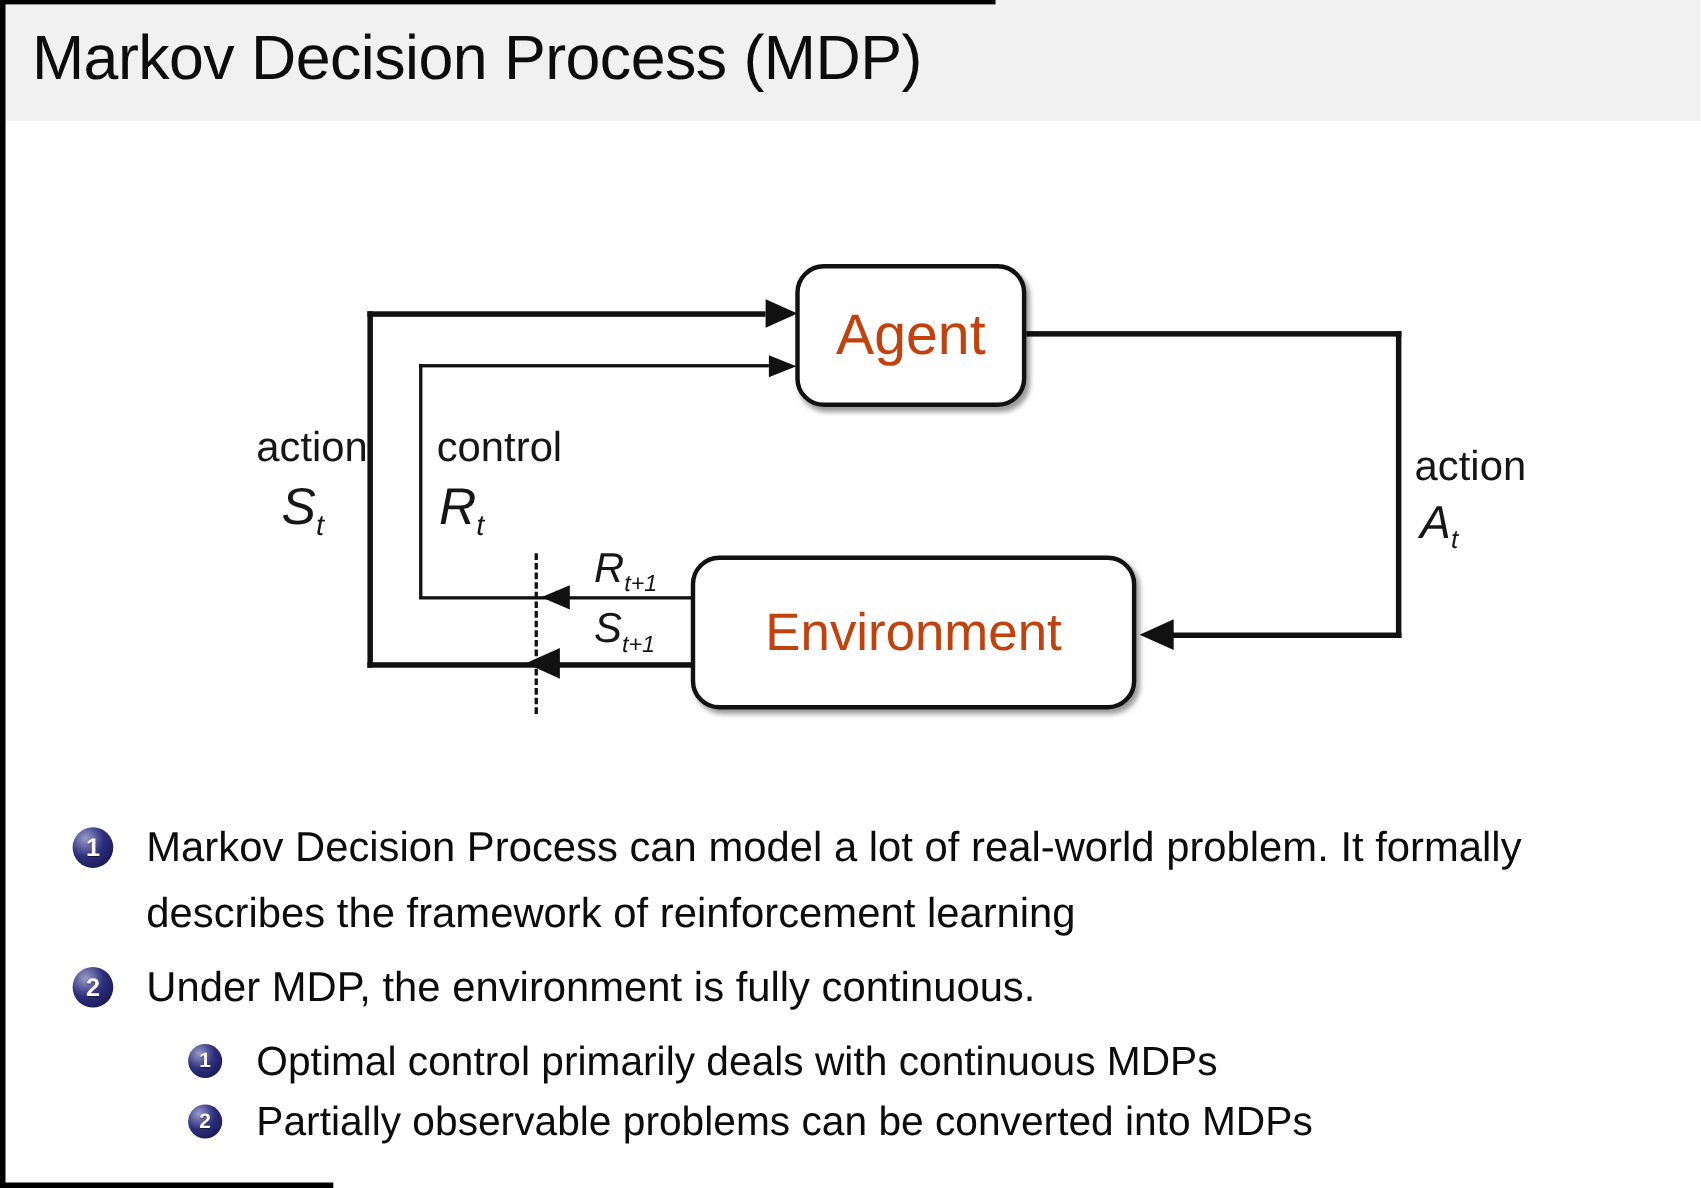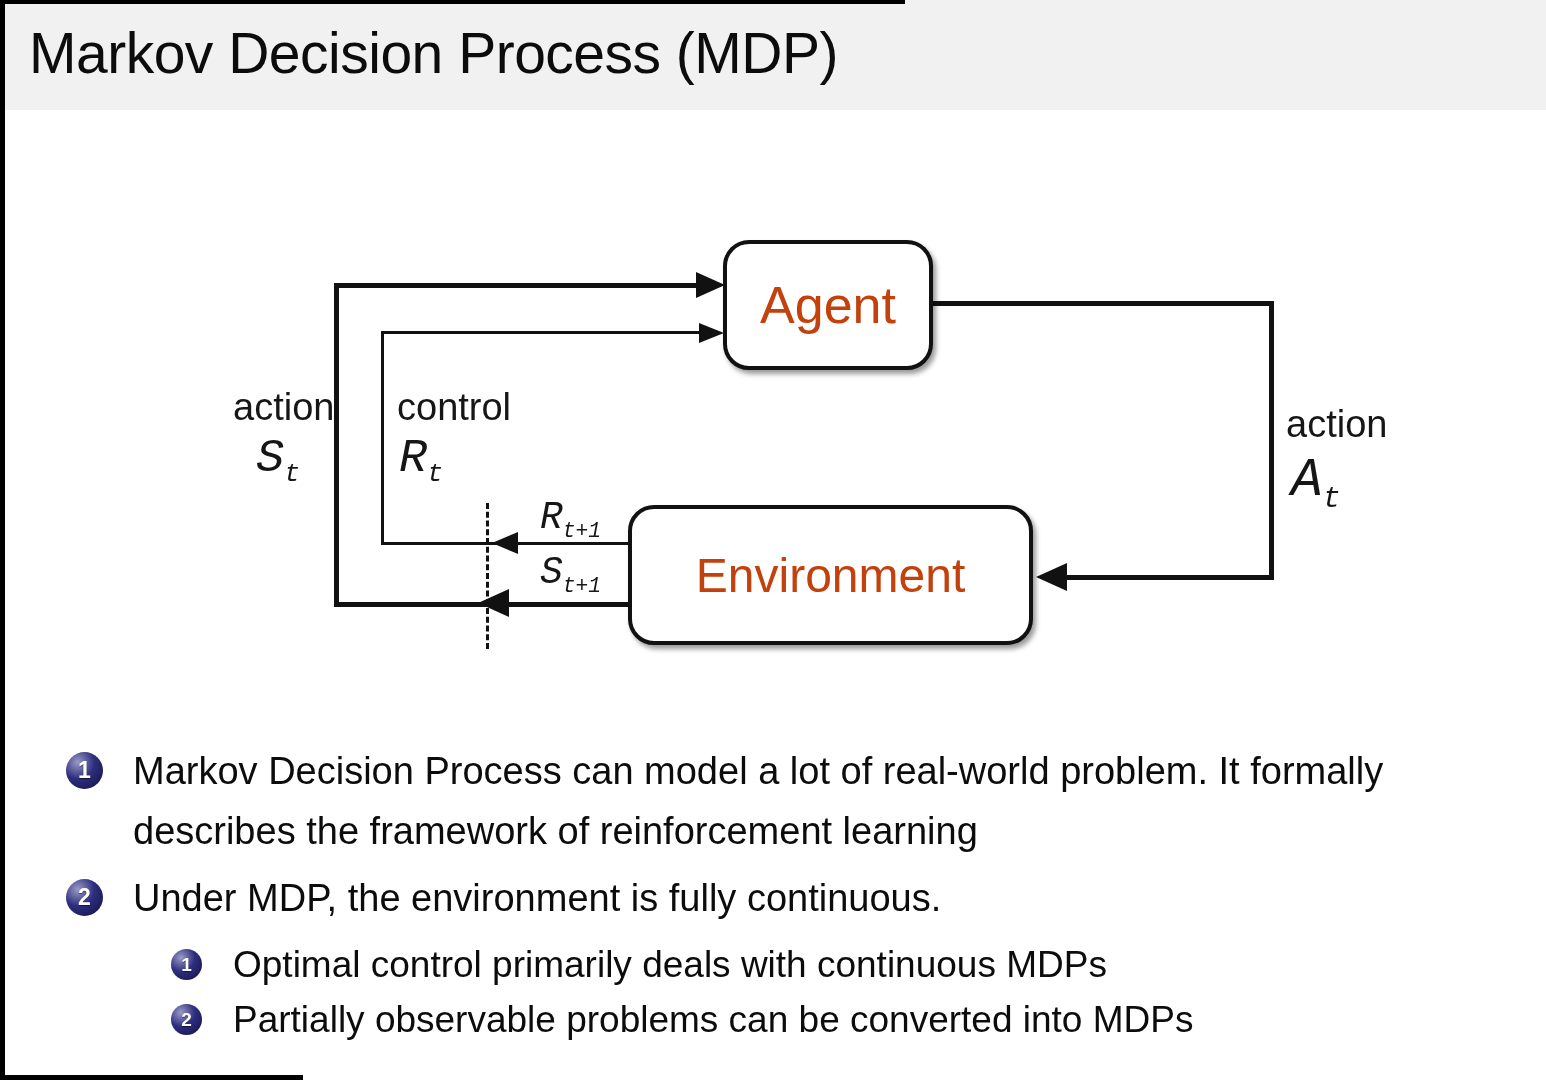--- a/index.html
+++ b/index.html
@@ -50,26 +50,26 @@
   .dbox { position:absolute; background:#fff; border:4px solid #111; border-radius:26px;
           display:flex; align-items:center; justify-content:center; color:#c2410c;
           box-shadow:3px 4px 5px rgba(0,0,0,0.4); }
   #box-agent { left:723px; top:240px; width:210px; height:130px; font-size:52px; }
   #box-env   { left:628px; top:505px; width:405px; height:140px; font-size:48px; }
 
   .dlabel { position:absolute; font-size:38px; color:#161616; white-space:nowrap; }
   #lb-state  { left:233px;  top:386px; width:92px; text-align:center; }
   #lb-reward { left:397px;  top:386px; }
   #lb-action { left:1286px; top:403px; }
-  .math { position:absolute; font-family:Liberation Mono, monospace; font-style:italic;
+  .math { position:absolute; font-family:Liberation Sans, sans-serif; font-style:italic;
           color:#161616; white-space:nowrap; }
   .math sub { font-size:0.56em; font-style:italic; }
   #lb-state-sym  { left:256px;  top:432px; font-size:47px; }
   #lb-reward-sym { left:399px;  top:432px; font-size:47px; }
-  #lb-action-sym { left:1291px; top:451px; font-size:53px; }
+  #lb-action-sym { left:1291px; top:451px; font-size:42px; }
   #lb-next-reward { left:540px; top:496px; font-size:38px; }
   #lb-next-state  { left:540px; top:551px; font-size:38px; }
 
   
   .bullets { position:absolute; left:66px; top:741px; width:1432px; color:#0c0c0c; }
   .brow { display:flex; gap:30px; margin-bottom:7px; }
   .btext { font-size:38px; line-height:60px; }
   .sub-bullets { margin-left:105px; margin-top:12px; }
   .srow { display:flex; gap:31px; margin-bottom:5px; }
   .stext { font-size:37px; line-height:50px; }

